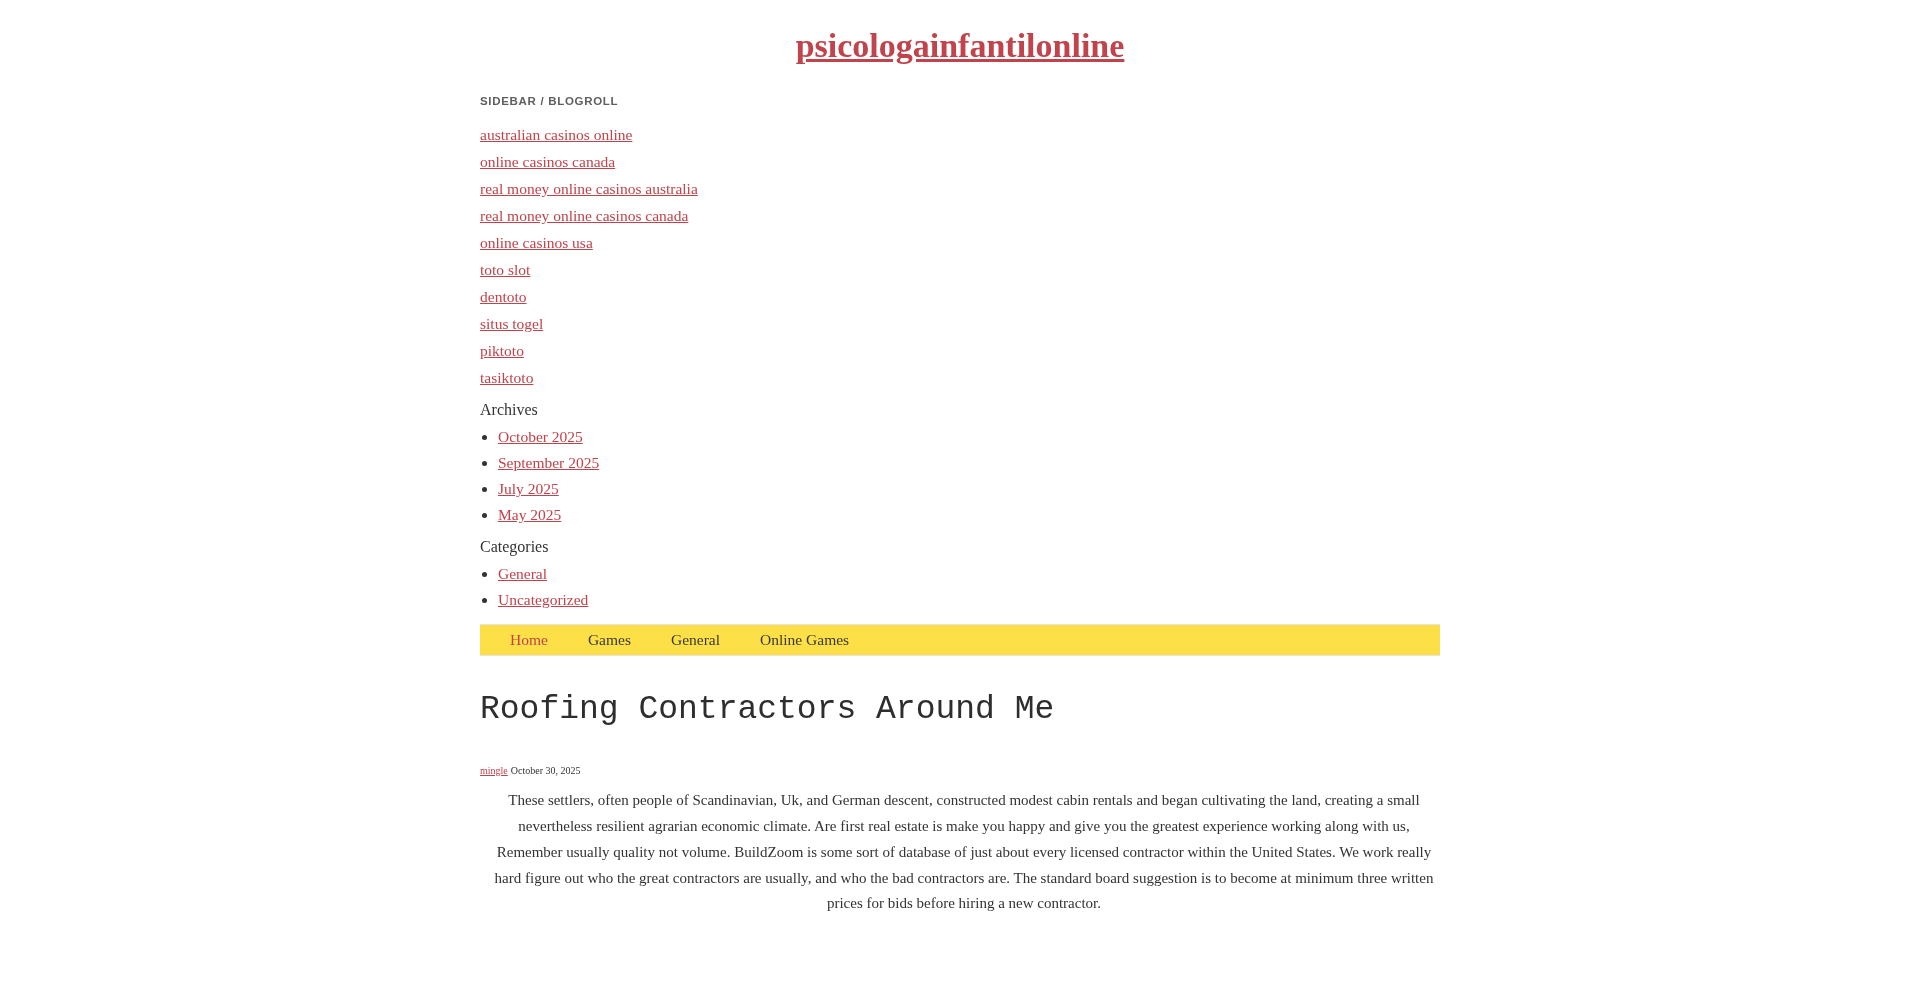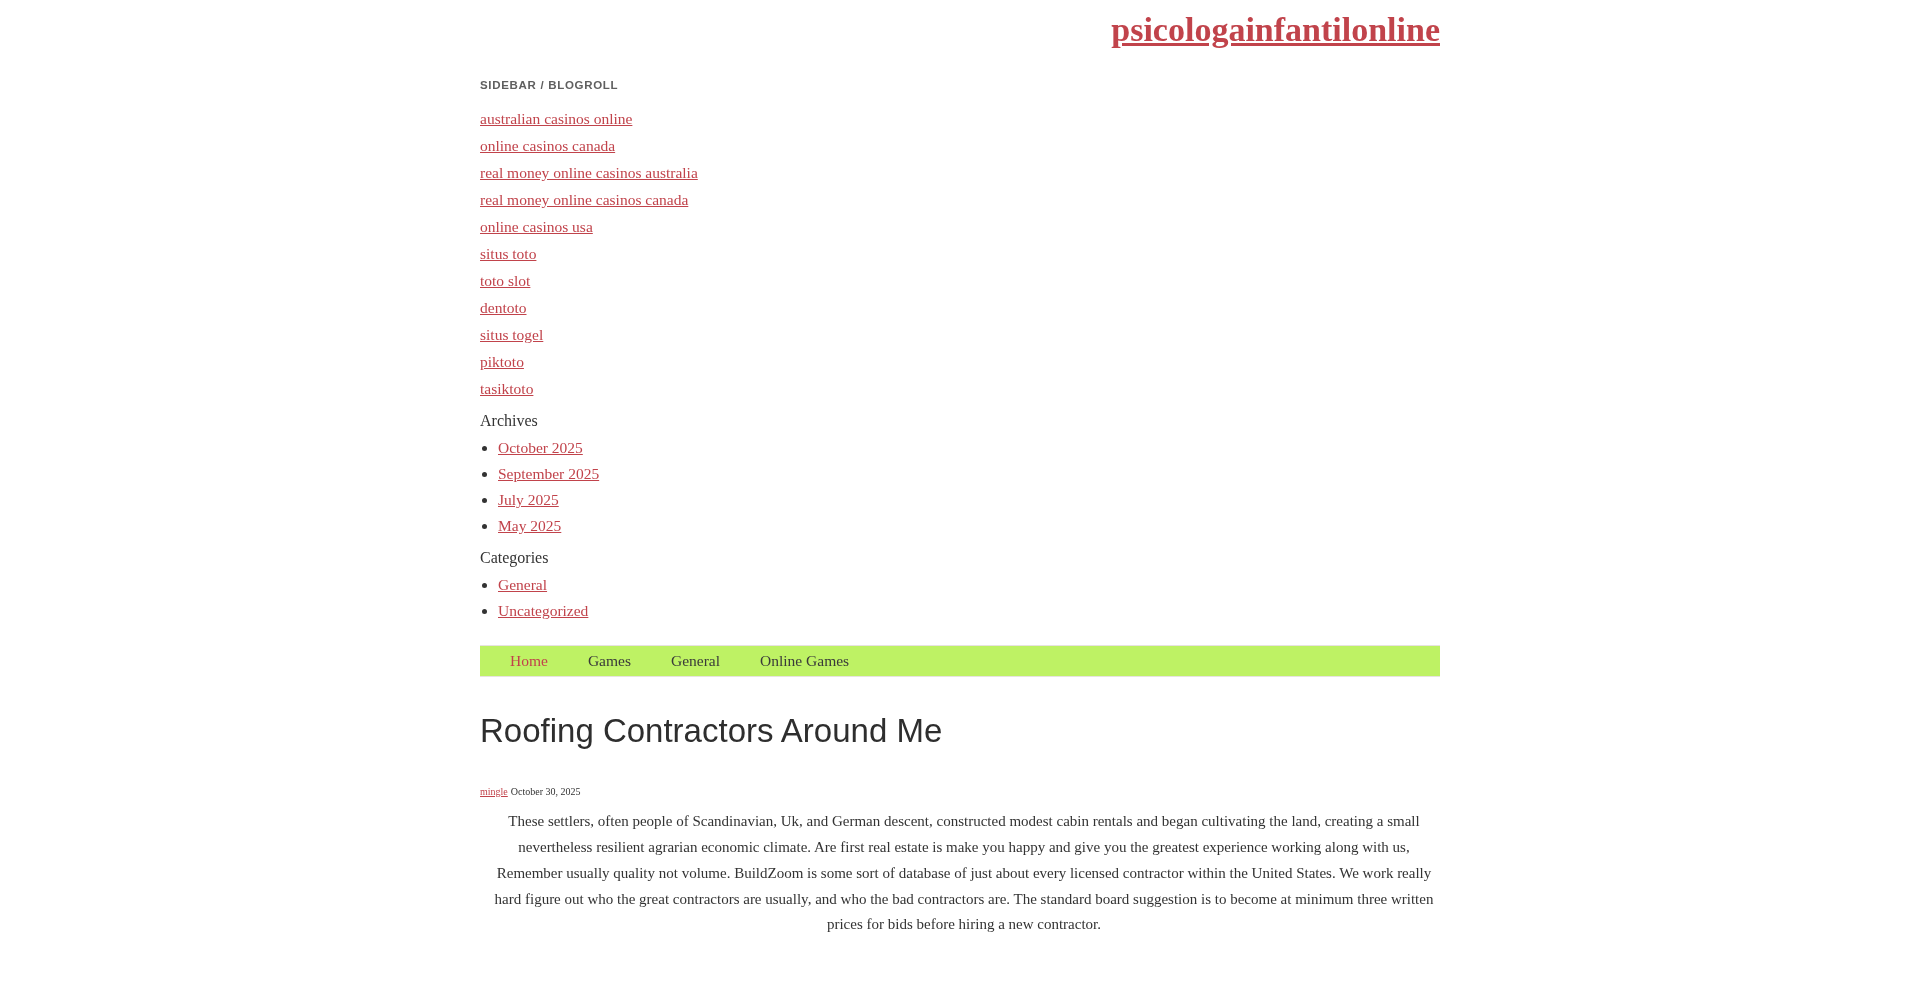--- a/index.html
+++ b/index.html
@@ -20,22 +20,22 @@
   }
   .inner {
     width: 960px;
     margin: 0 auto;
     padding: 0 0 0 0;
     position: relative;
   }
 
   
   .site-title-wrap {
-    padding-top: 10px;
-    text-align: right;
+    padding-top: 26px;
+    text-align: center;
   }
   .site-title {
     font-family: "Liberation Serif", serif;
     font-size: 34px;
     font-weight: bold;
     color: #c1434b;
     text-decoration: underline;
     line-height: 1.15;
     display: inline-block;
     cursor: pointer;
@@ -85,22 +85,22 @@
   ul.bulleted li {
     margin: 0 0 6px 0;
     line-height: 1.25;
   }
   ul.bulleted li::marker {
     color: #333333;
   }
 
   
   .navbar {
-    margin-top: 24px;
-    background: #bef264;
+    margin-top: 14px;
+    background: #fde047;
     border-top: 1px solid #e7e3df;
     border-bottom: 1px solid #e7e3df;
     height: 32px;
     display: flex;
     align-items: center;
     padding-left: 10px;
     box-sizing: border-box;
   }
   .navbar .nav-item {
     font-family: "Liberation Serif", serif;
@@ -112,21 +112,21 @@
   }
   .navbar .nav-item.active {
     color: #c1434b;
   }
 
   
   .article {
     padding-top: 34px;
   }
   .entry-title {
-    font-family: Liberation Sans, sans-serif;
+    font-family: Liberation Mono, monospace;
     font-size: 33px;
     font-weight: normal;
     color: #2e2e2e;
     margin: 0 0 36px 0;
     line-height: 1.2;
   }
   .entry-meta {
     font-family: "Liberation Serif", serif;
     font-size: 10px;
     color: #333333;
@@ -161,21 +161,20 @@
     </div>
 
     <div class="sidebar-heading">SIDEBAR / BLOGROLL</div>
 
     <ul class="blogroll">
       <li><a href="#">australian casinos online</a></li>
       <li><a href="#">online casinos canada</a></li>
       <li><a href="#">real money online casinos australia</a></li>
       <li><a href="#">real money online casinos canada</a></li>
       <li><a href="#">online casinos usa</a></li>
-      <li><a href="#">situs toto</a></li>
       <li><a href="#">toto slot</a></li>
       <li><a href="#">dentoto</a></li>
       <li><a href="#">situs togel</a></li>
       <li><a href="#">piktoto</a></li>
       <li><a href="#">tasiktoto</a></li>
     </ul>
 
     <div class="widget-title">Archives</div>
     <ul class="bulleted">
       <li><a class="linky" href="#">October 2025</a></li>

